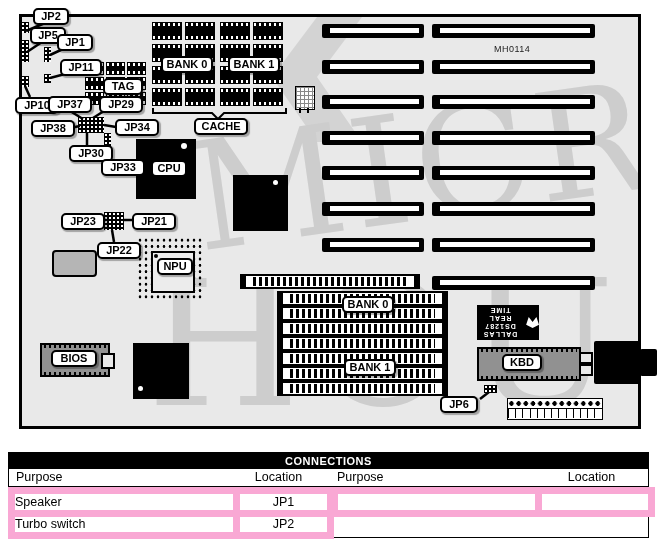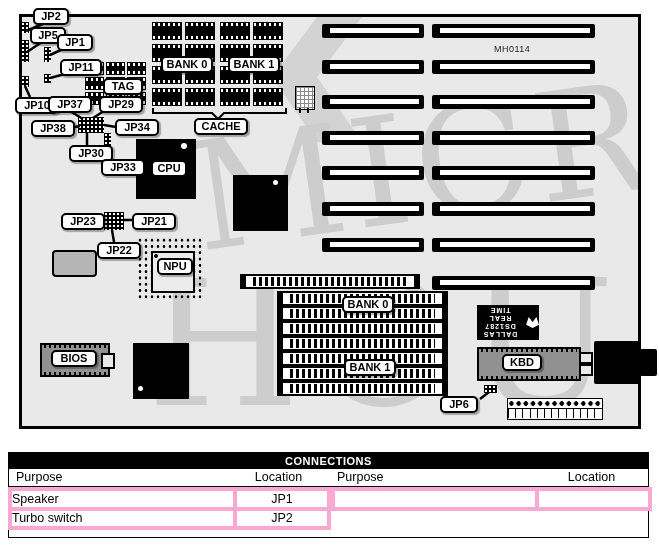--- a/index.html
+++ b/index.html
@@ -63,21 +63,21 @@
   #bios-notch{position:absolute;left:101px;top:353px;width:10px;height:12px;background:#e9e9e9;border:2px solid #000;z-index:3;}
   
   #leads{position:absolute;left:0;top:0;z-index:8;pointer-events:none;}
   
   #conn{position:absolute;left:8px;top:452px;width:641px;height:86px;border:1px solid #000;background:#fff;box-sizing:border-box;z-index:10;}
   #conn-title{height:16px;background:#000;color:#fff;font:bold 11px "Liberation Sans",sans-serif;text-align:center;line-height:16px;letter-spacing:.5px;}
   #conn-head{position:relative;height:17px;border-bottom:1px solid #000;font:12.5px "Liberation Sans",sans-serif;}
   #conn-head span{position:absolute;line-height:17px;}
   #conn-body{position:relative;height:50px;}
   table.ct{position:absolute;top:0;border-collapse:collapse;table-layout:fixed;font:12.5px "Liberation Sans",sans-serif;}
-  table.ct td{border:4px solid #f9a8d4;height:15.5px;padding:0;overflow:hidden;white-space:nowrap;}
+  table.ct td{border:7px solid #f9a8d4;height:15.5px;padding:0;overflow:hidden;white-space:nowrap;}
   td.pur{padding-left:6px;}
   td.loc{text-align:center;}
 </style>
 </head>
 <body>
 
 <div id="stage">
 
   <div id="board"></div>
 

